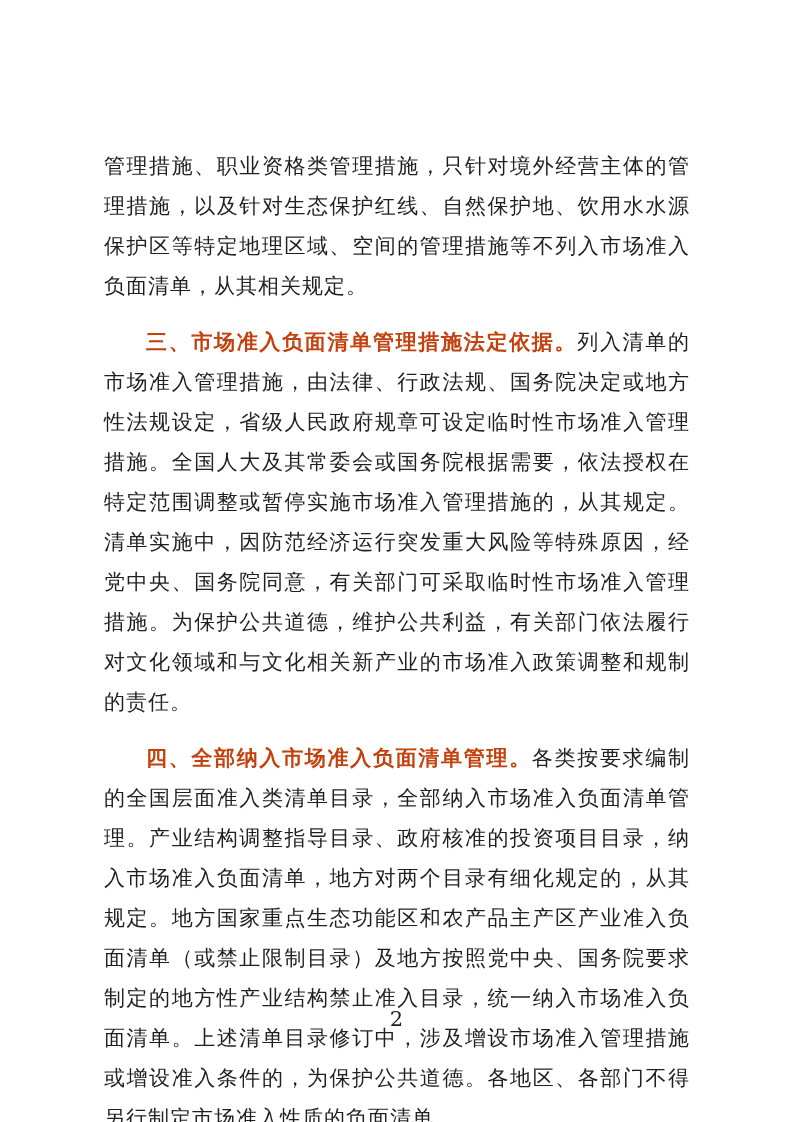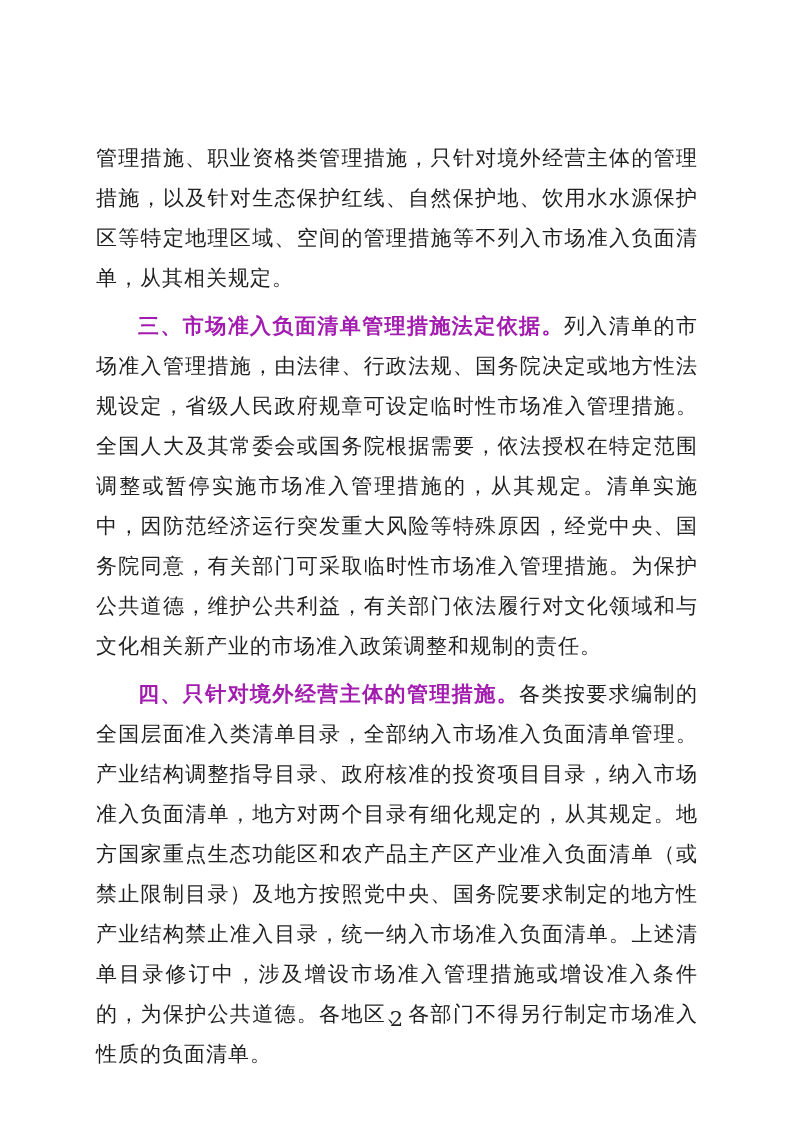--- a/index.html
+++ b/index.html
@@ -27,31 +27,31 @@
     left: 88px;
     top: 130px;
     width: 618px;
     font-size: 21px;
     line-height: 40px;
     color: #1f1f1f;
     text-align: justify;
     letter-spacing: 1px;
   }
   .para {
-    margin: 8px;
+    margin: 16px;
     padding: 0;
     text-indent: 2em;
   }
   .para.no-indent {
     text-indent: 0;
   }
   .heading {
     font-weight: bold;
     font-family: "DejaVu Sans", "Liberation Sans", sans-serif;
-    color: #a21caf;
+    color: #c2410c;
   }
   .footer {
     position: absolute;
     left: 0;
     top: 1004px;
     width: 793px;
     text-align: center;
     font-size: 21px;
     line-height: 30px;
     color: #1f1f1f;
@@ -61,18 +61,18 @@
 </head>
 <body>
 
 <div class="page">
   <div class="content">
 
     <p class="para no-indent"><span>管理措施、职业资格类管理措施，只针对境外经营主体的管理措施，以及针对生态保护红线、自然保护地、饮用水水源保护区等特定地理区域、空间的管理措施等不列入市场准入负面清单，从其相关规定。</span></p>
 
     <p class="para"><span class="heading">三、市场准入负面清单管理措施法定依据。</span><span>列入清单的市场准入管理措施，由法律、行政法规、国务院决定或地方性法规设定，省级人民政府规章可设定临时性市场准入管理措施。全国人大及其常委会或国务院根据需要，依法授权在特定范围调整或暂停实施市场准入管理措施的，从其规定。清单实施中，因防范经济运行突发重大风险等特殊原因，经党中央、国务院同意，有关部门可采取临时性市场准入管理措施。为保护公共道德，维护公共利益，有关部门依法履行对文化领域和与文化相关新产业的市场准入政策调整和规制的责任。</span></p>
 
-    <p class="para"><span class="heading">四、只针对境外经营主体的管理措施。</span><span>各类按要求编制的全国层面准入类清单目录，全部纳入市场准入负面清单管理。产业结构调整指导目录、政府核准的投资项目目录，纳入市场准入负面清单，地方对两个目录有细化规定的，从其规定。地方国家重点生态功能区和农产品主产区产业准入负面清单（或禁止限制目录）及地方按照党中央、国务院要求制定的地方性产业结构禁止准入目录，统一纳入市场准入负面清单。上述清单目录修订中，涉及增设市场准入管理措施或增设准入条件的，为保护公共道德。各地区、各部门不得另行制定市场准入性质的负面清单。</span></p>
+    <p class="para"><span class="heading">四、全部纳入市场准入负面清单管理。</span><span>各类按要求编制的全国层面准入类清单目录，全部纳入市场准入负面清单管理。产业结构调整指导目录、政府核准的投资项目目录，纳入市场准入负面清单，地方对两个目录有细化规定的，从其规定。地方国家重点生态功能区和农产品主产区产业准入负面清单（或禁止限制目录）及地方按照党中央、国务院要求制定的地方性产业结构禁止准入目录，统一纳入市场准入负面清单。上述清单目录修订中，涉及增设市场准入管理措施或增设准入条件的，为保护公共道德。各地区、各部门不得另行制定市场准入性质的负面清单。</span></p>
 
   </div>
 
   <div class="footer">2</div>
 </div>
 
 </body></html>

